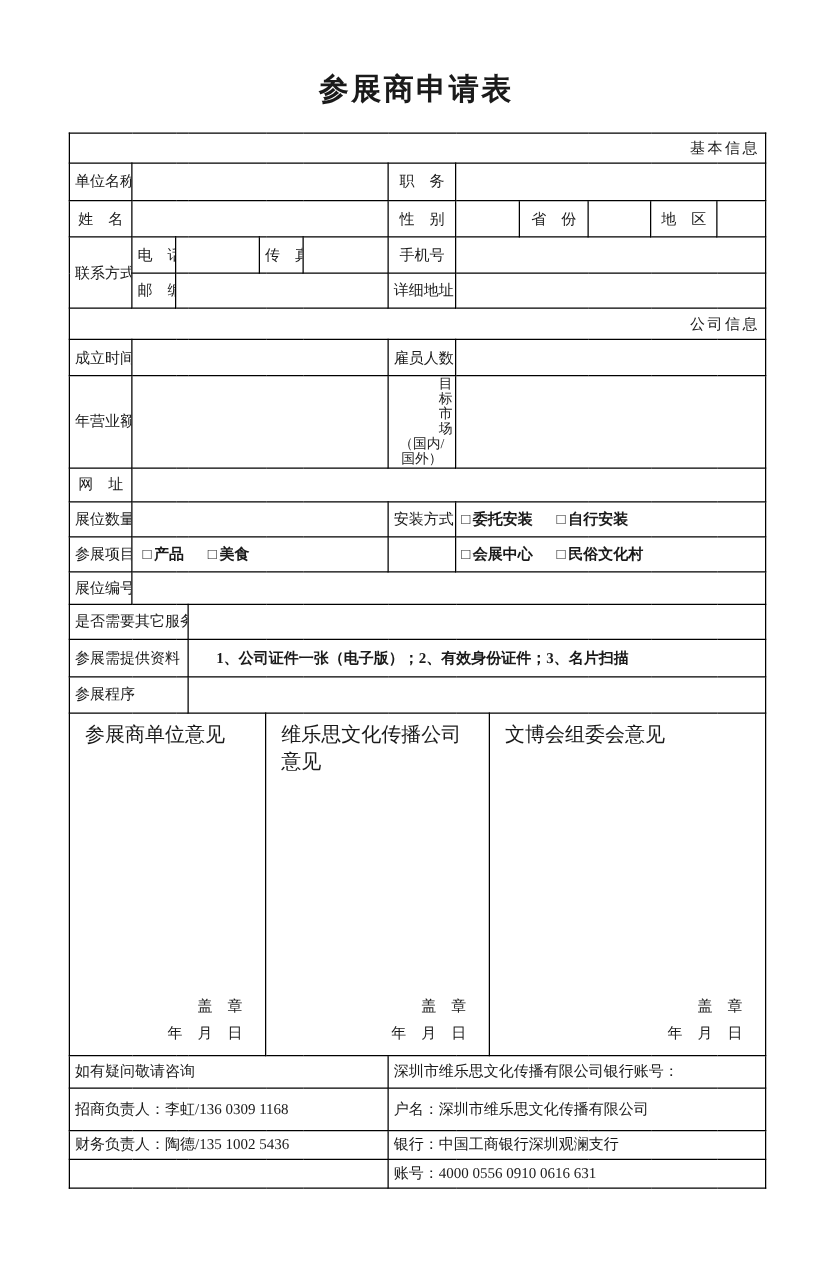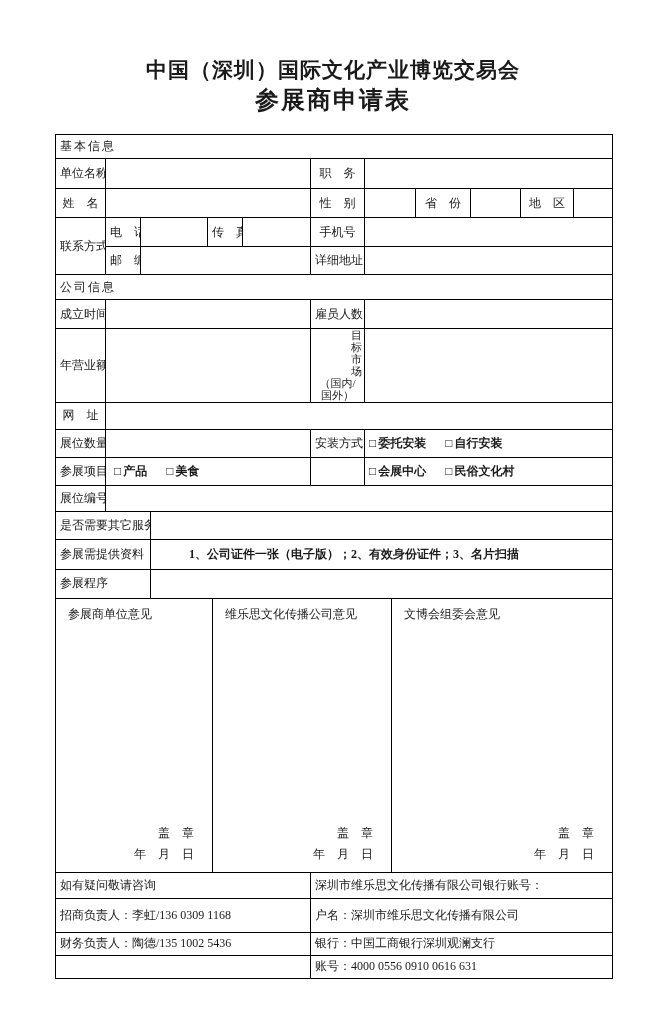--- a/index.html
+++ b/index.html
@@ -18,42 +18,41 @@
     font-size:24px;font-weight:900;line-height:32px;letter-spacing:2px;
   }
   table.form{
     border-collapse:collapse;table-layout:fixed;width:557px;
     margin:18px 0 0 55px;
   }
   table.form td{
     border:1px solid #000;font-size:12px;vertical-align:middle;
     padding:0 4px;overflow:hidden;
   }
-  td.sec{text-align:left;font-size:13px;letter-spacing:2px;padding:0;}
+  td.sec{text-align:right;font-size:13px;letter-spacing:2px;padding:0;}
   td.lbl{text-align:center;padding:0;white-space:nowrap;}
   td.lbl-l{text-align:left;padding:0 0 0 7px;font-size:11px;white-space:nowrap;}
   td.val{padding:0 4px;font-weight:bold;}
   td.tm{text-align:center;padding:0;line-height:1.1;}
   .tm-main{font-size:11px;display:block;margin-left:36px;}
   .tm-note{font-size:11px;display:block;}
   .opt{margin-right:16px;white-space:nowrap;}
   .cb{margin-right:2px;}
   td.op{vertical-align:top;padding:0;}
   .opbox{height:272px;display:flex;flex-direction:column;justify-content:space-between;}
-  .op-title{padding:7px 6px 0 8px;font-size:12px;}
+  .op-title{padding:7px 6px 0 8px;font-size:16px;}
   .op-stamp{text-align:right;padding:0 14px 6px 0;font-size:12px;line-height:1.75;}
   td.ft{padding:0 4px 0 10px;font-size:12px;white-space:nowrap;}
 </style>
 </head>
 <body>
 
 <div class="page">
 
   <div class="title-block">
-    <div class="t1">中国（深圳）国际文化产业博览交易会</div>
     <div class="t3">参展商申请表</div>
   </div>
 
   <table class="form">
     <colgroup>
       <col style="width:50px">
         <col style="width:35px">
         <col style="width:10px">
       <col style="width:57px">
         <col style="width:5px">
@@ -162,21 +161,21 @@
       <td class="val" colspan="13"></td>
     </tr>
 
     <tr style="height:28px">
       <td class="lbl-l" colspan="3">是否需要其它服务</td>
       <td class="val" colspan="11"></td>
     </tr>
 
     <tr style="height:30px">
       <td class="lbl-l" colspan="3">参展需提供资料</td>
-      <td class="val" colspan="11" style="padding-left:38px">1、公司证件一张（电子版）；2、有效身份证件；3、名片扫描</td>
+      <td class="val" colspan="11" style="padding-left:22px">1、公司证件一张（电子版）；2、有效身份证件；3、名片扫描</td>
     </tr>
 
     <tr style="height:29px">
       <td class="lbl-l" colspan="3">参展程序</td>
       <td class="val" colspan="11"></td>
     </tr>
 
     <tr style="height:274px">
       <td class="op" colspan="5">
         <div class="opbox">

